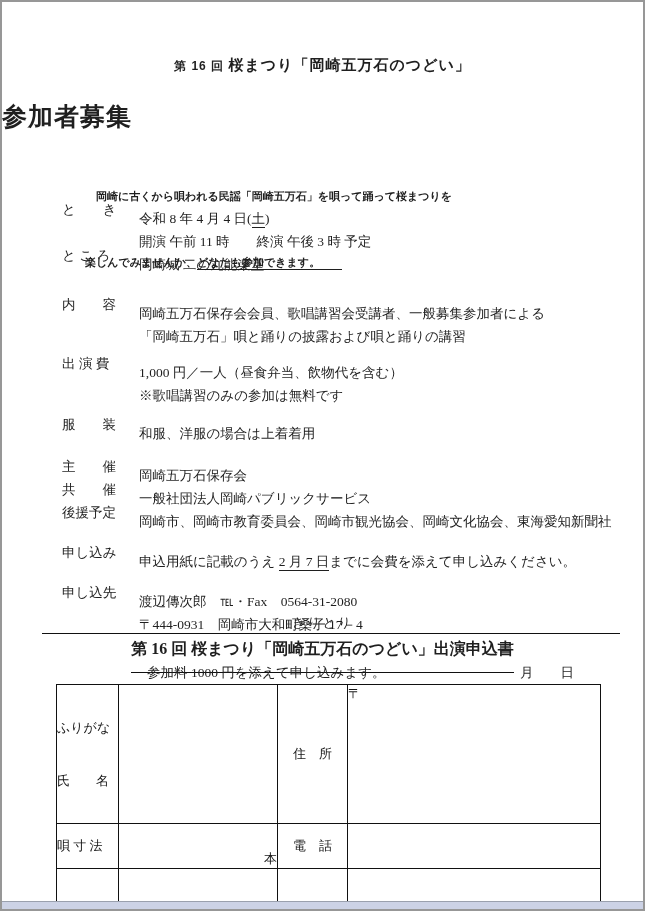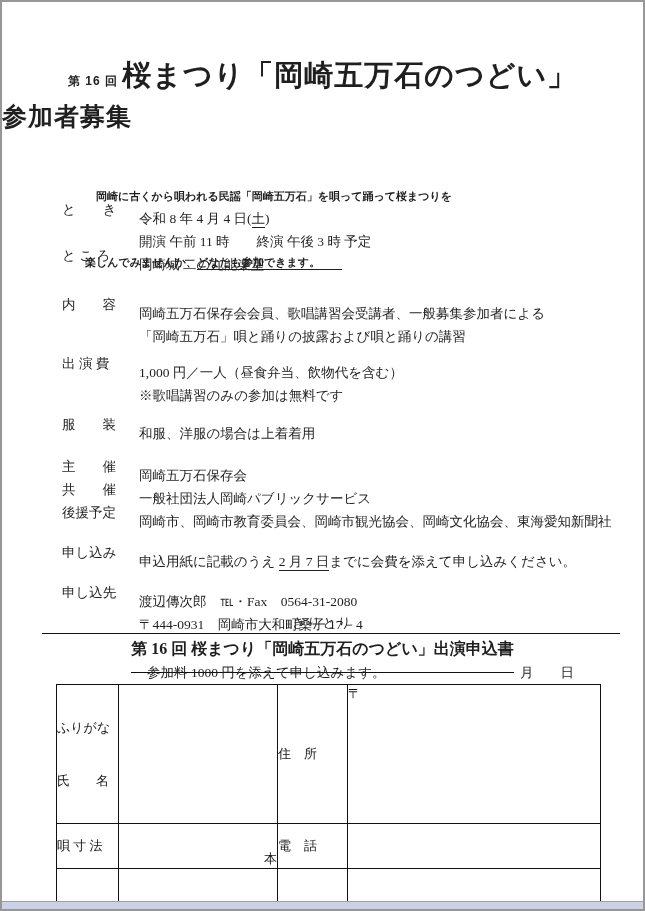--- a/index.html
+++ b/index.html
@@ -14,21 +14,21 @@
     color:#1f1f1f;
   }
   
   .title1{
     position:absolute;top:54px;left:0;width:100%;
     text-align:center;
     font-family:"Liberation Sans","DejaVu Sans",sans-serif;
     font-weight:bold;letter-spacing:1px;white-space:pre;
   }
   .title1 .t1p{font-size:12px;}
-  .title1 .t1m{font-size:29px;}
+  .title1 .t1m{font-size:15px;}
   .title2{
     position:absolute;top:98px;left:0;width:100%;
     text-align:left;
     font-family:"Liberation Sans","DejaVu Sans",sans-serif;
     font-weight:bold;font-size:25px;letter-spacing:1px;
   }
   
   .intro{
     position:absolute;top:139px;left:83px;width:500px;
     font-size:11px;font-weight:bold;line-height:22px;white-space:pre;
@@ -55,21 +55,21 @@
   
   table.apply{
     position:absolute;top:682px;left:54px;
     width:540px;border-collapse:collapse;table-layout:fixed;
     font-size:13px;color:#161616;
   }
   table.apply td{border:1.5px solid #111;padding:0;overflow:hidden;white-space:pre;}
   .c1{width:61px}.c2{width:158px}.c3{width:69px}.c4{width:252px}
   .r1{height:80px}.r2{height:45px}.r3{height:38px}
   td.labelcell{padding-left:5px;vertical-align:middle;}
-  td.labelcenter{text-align:left;vertical-align:middle;}
+  td.labelcenter{text-align:center;vertical-align:middle;}
   td.postal{vertical-align:top;padding:4px 0 0 9px;}
   td.honcell{text-align:right;vertical-align:bottom;padding:0 4px 7px 0;}
   td.shumoku{vertical-align:middle;padding:2px 0 2px 8px;line-height:18px;}
   .namecell div{line-height:21px;}
   
   .bottombar{position:absolute;left:-2px;right:-2px;bottom:-2px;height:9px;
     background:#ccd2e5;border-top:1.6px solid #9aa0ad;}
 </style>
 </head>
 <body>

